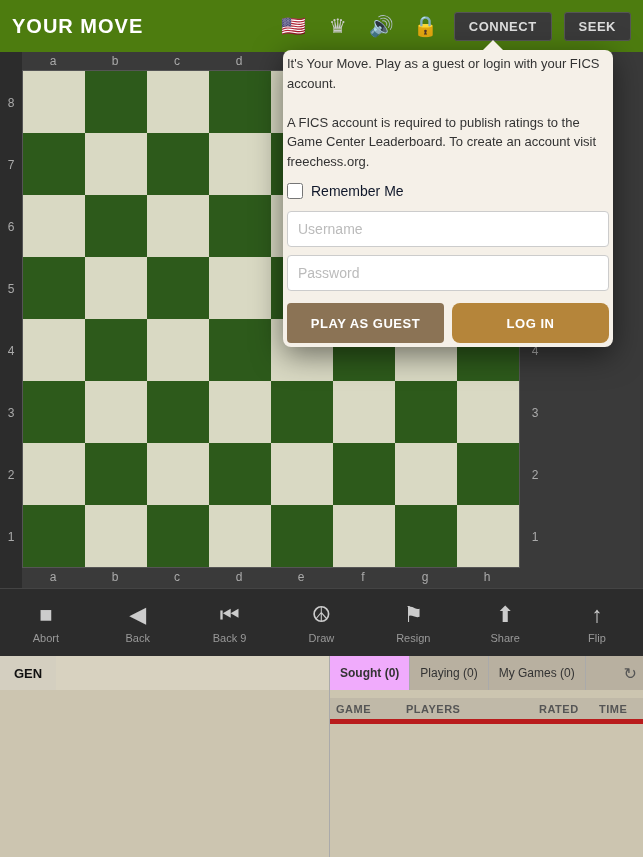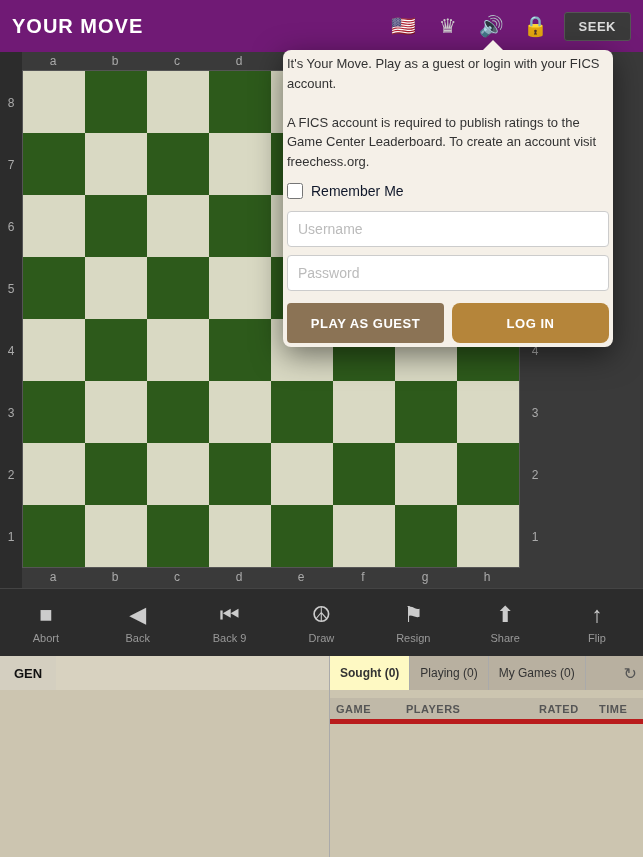--- a/index.html
+++ b/index.html
@@ -7,21 +7,21 @@
       width: 643px;
       height: 857px;
       background: #2c2c2c;
       font-family: -apple-system, 'Helvetica Neue', Arial, sans-serif;
       overflow: hidden;
       position: relative;
     }
 
     
     #header {
-      background: #701a75;
+      background: #4d7c0f;
       height: 52px;
       display: flex;
       align-items: center;
       padding: 0 12px;
       gap: 12px;
     }
     #app-title {
       color: #fff;
       font-size: 20px;
       font-weight: 700;
@@ -210,21 +210,21 @@
       padding: 0 10px;
       height: 100%;
       display: flex;
       align-items: center;
       font-size: 12px;
       color: #333;
       cursor: pointer;
       border-right: 1px solid #aaa;
     }
     .games-tab.active {
-      background: #fef9c3;
+      background: #f0abfc;
       font-weight: 600;
     }
     #refresh-btn {
       margin-left: auto;
       margin-right: 6px;
       background: none;
       border: none;
       cursor: pointer;
       color: #555;
       font-size: 16px;
@@ -342,20 +342,21 @@
   </style>
 </head>
 <body>
 
 <div id="header">
   <span id="app-title">YOUR MOVE</span>
   <div class="header-icon">🇺🇸</div>
   <div class="header-icon">♛</div>
   <div class="header-icon">🔊</div>
   <div class="header-icon">🔒</div>
+  <button class="header-btn">CONNECT</button>
   <button class="header-btn">SEEK</button>
 </div>
 
 <div id="board-area">
 
   <div id="rank-labels-left">
     <div style="height:18px"></div>
     <div class="rank-label">8</div>
     <div class="rank-label">7</div>
     <div class="rank-label">6</div>

